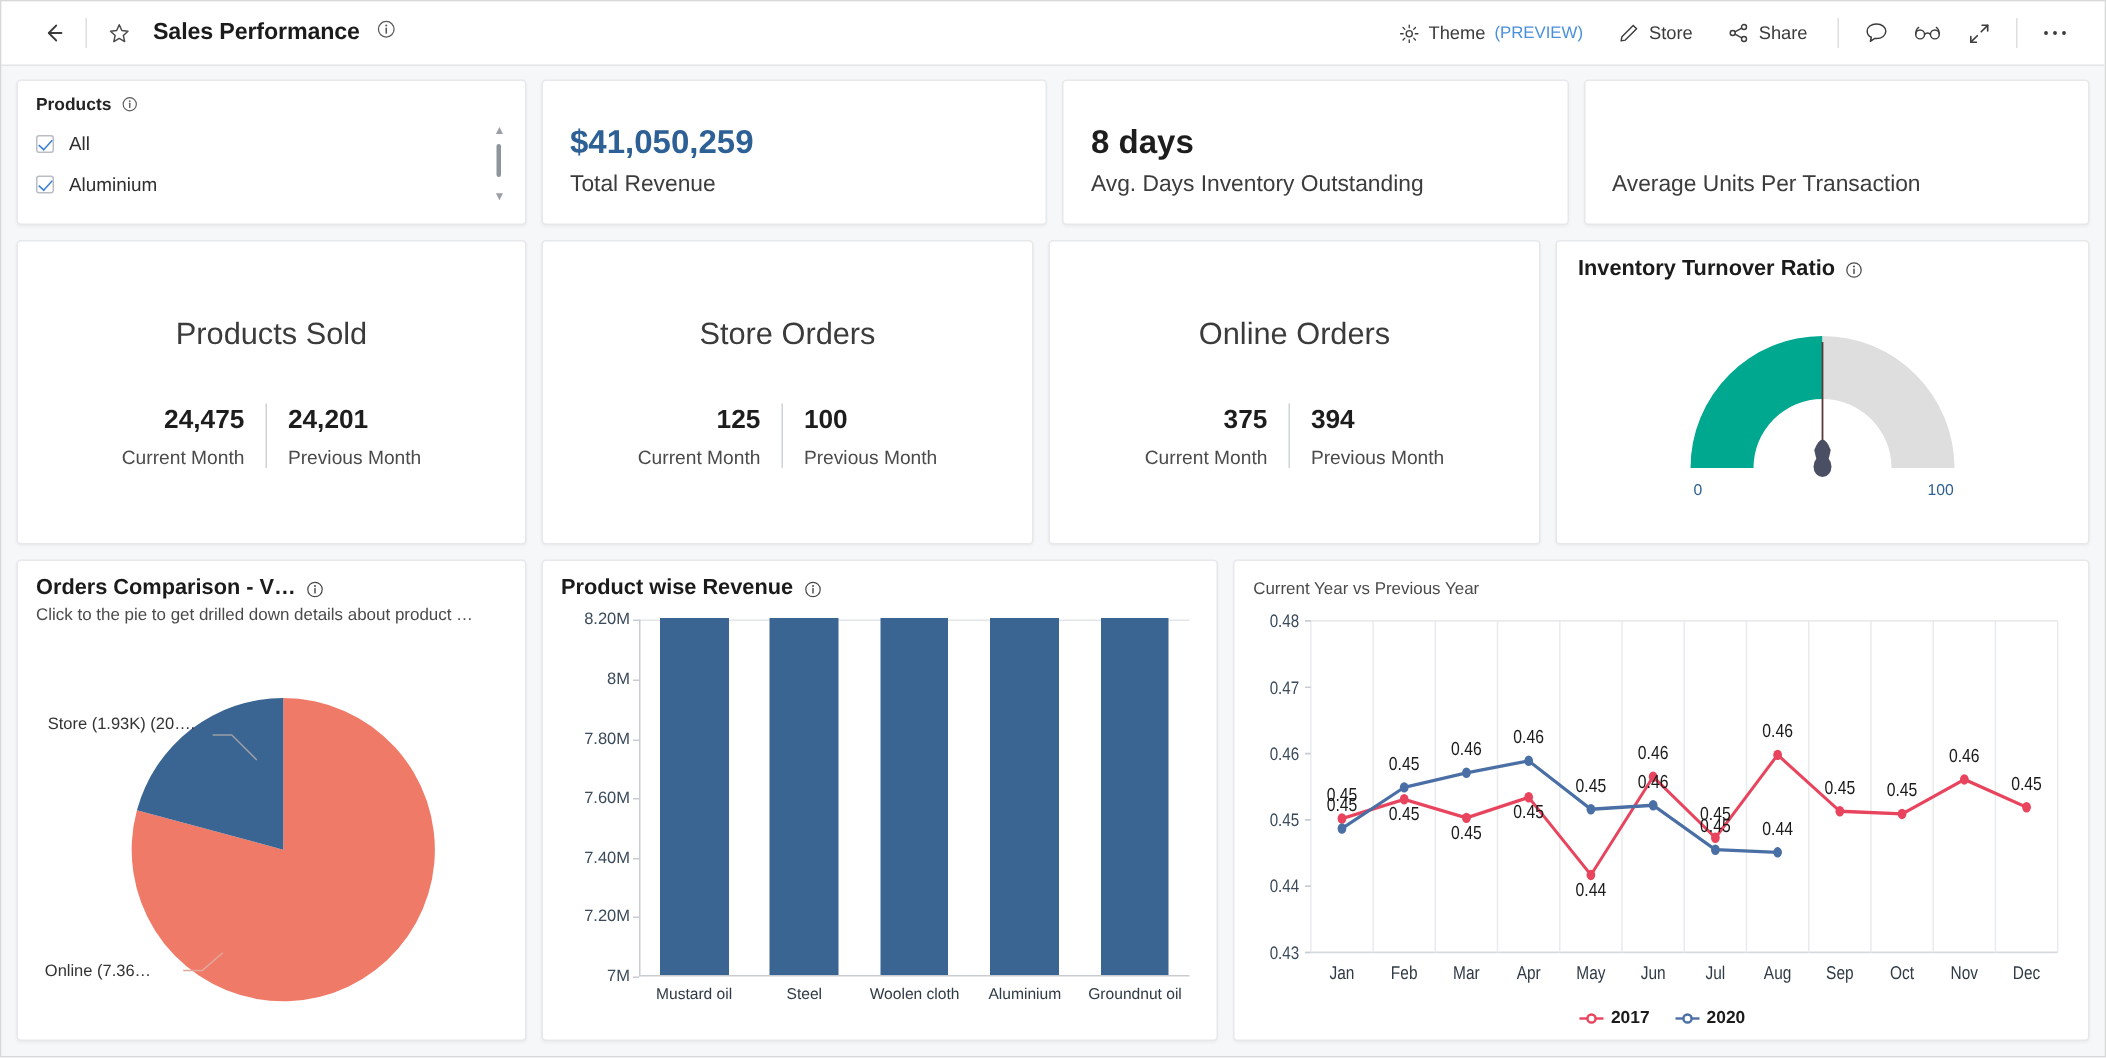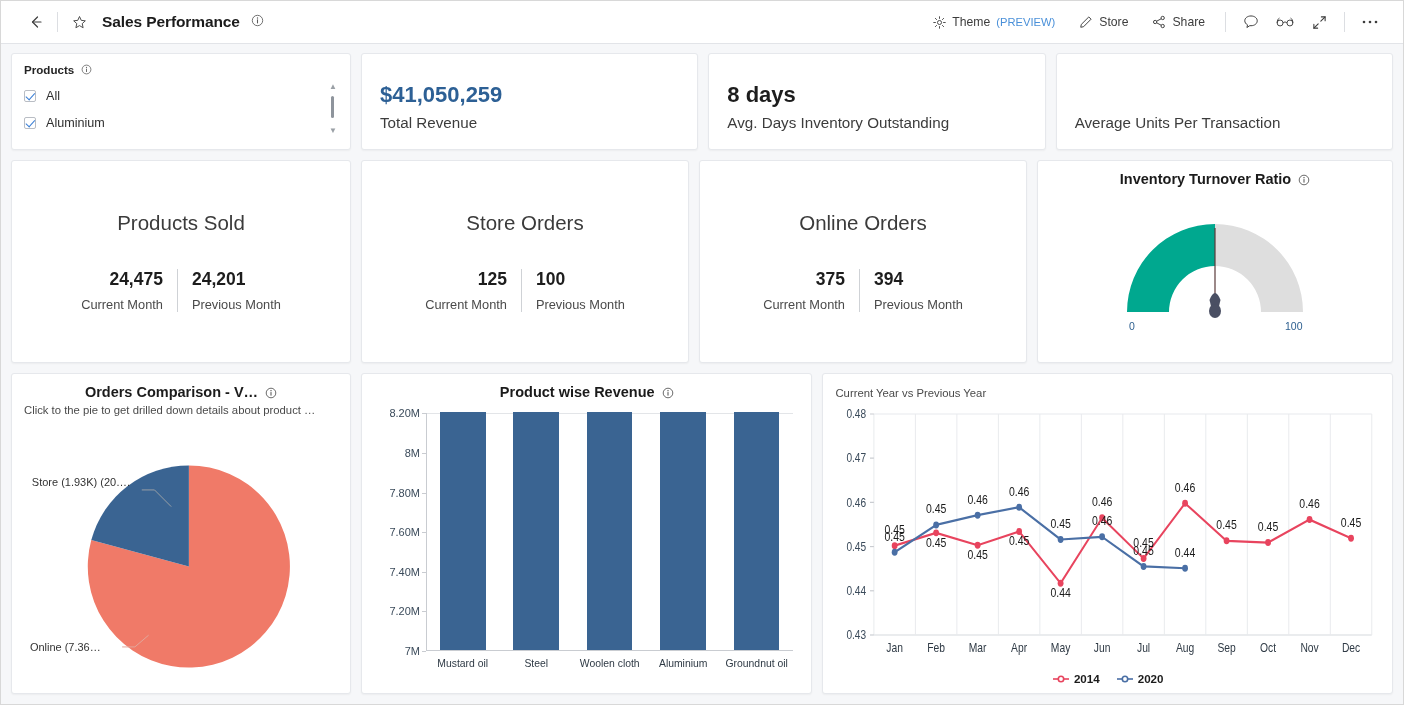--- a/index.html
+++ b/index.html
@@ -121,21 +121,21 @@
   .cmp-col.left { align-items: flex-end; text-align: right; }
   .cmp-col.right { align-items: flex-start; text-align: left; }
   .cmp-num { font-size: 17.5px; font-weight: bold; color: #1d1d1d; }
   .cmp-sub { font-size: 12.8px; color: #4a4a4a; margin-top: 7px; }
   .cmp-vline { width: 1px; background: #cfd2d6; }
 
   
   .chart-card { padding: 10px 12px 8px 12px; display: flex; flex-direction: column; }
   .chart-title {
     font-size: 14.5px; font-weight: bold; color: #1b1b1b;
-    display: flex; align-items: center; line-height: 1.2; justify-content: center;
+    display: flex; align-items: center; line-height: 1.2;
   }
   .chart-sub { font-size: 11.3px; color: #4a4a4a; margin-top: 2px; line-height: 1.25; }
   .chart-body { flex: 1; position: relative; min-height: 0; }
 
   
   .gauge-card { padding: 10px 14px; display:flex; flex-direction:column; }
   .gauge-wrap { flex:1; display:flex; align-items:center; justify-content:center; position:relative; }
 
   
   .pie-wrap { position: relative; width: 100%; height: 100%; }
@@ -545,21 +545,21 @@
             </svg>
         </div>
         <div class="legend">
           <div class="legend-item">
             <span class="lg-mark">
               <svg width="18" height="10" viewBox="0 0 18 10">
                 <line x1="1" y1="5" x2="17" y2="5" stroke="#E8445E" stroke-width="1.6"></line>
                 <circle cx="9" cy="5" r="2.7" fill="#ffffff" stroke="#E8445E" stroke-width="1.6"></circle>
               </svg>
             </span>
-            <span>2014</span>
+            <span>2017</span>
           </div>
           <div class="legend-item">
             <span class="lg-mark">
               <svg width="18" height="10" viewBox="0 0 18 10">
                 <line x1="1" y1="5" x2="17" y2="5" stroke="#4A6FA5" stroke-width="1.6"></line>
                 <circle cx="9" cy="5" r="2.7" fill="#ffffff" stroke="#4A6FA5" stroke-width="1.6"></circle>
               </svg>
             </span>
             <span>2020</span>
           </div>

